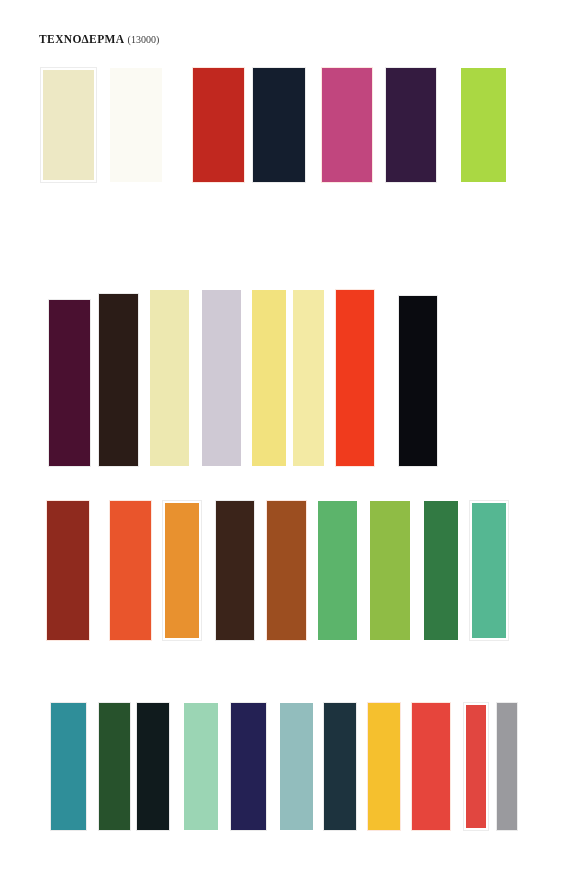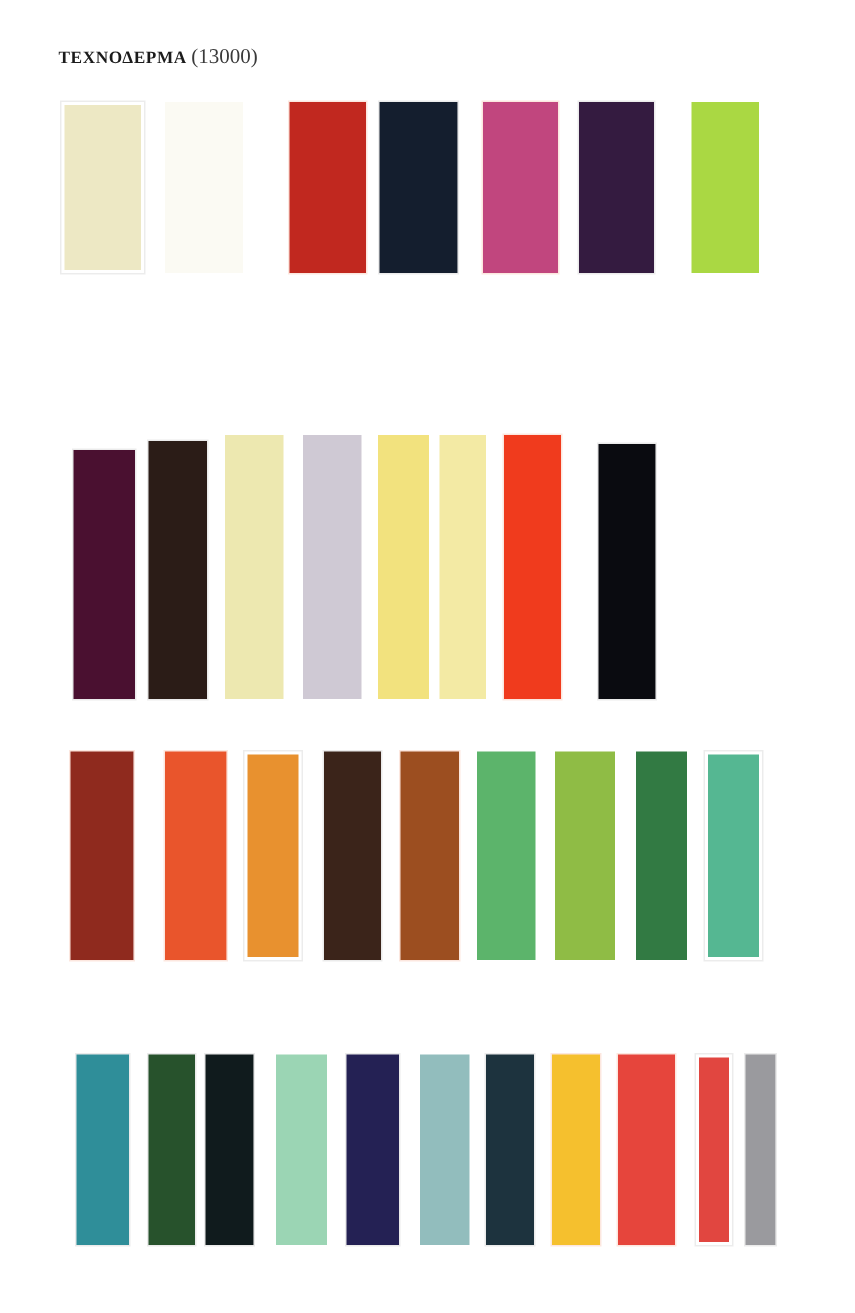--- a/index.html
+++ b/index.html
@@ -30,21 +30,21 @@
   #title-name {
     font-family: "Liberation Serif", "DejaVu Serif", serif;
     font-weight: bold;
     font-size: 11.5px;
     letter-spacing: 0.4px;
     color: #1b1b1b;
   }
   #title-code {
     font-family: "Liberation Serif", "DejaVu Serif", serif;
     font-weight: normal;
-    font-size: 14px;
+    font-size: 10px;
     color: #3a3a3a;
     margin-left: 3px;
   }
   .swatch-row {
     position: absolute;
     left: 0;
     top: 0;
   }
   .swatch {
     position: absolute;

